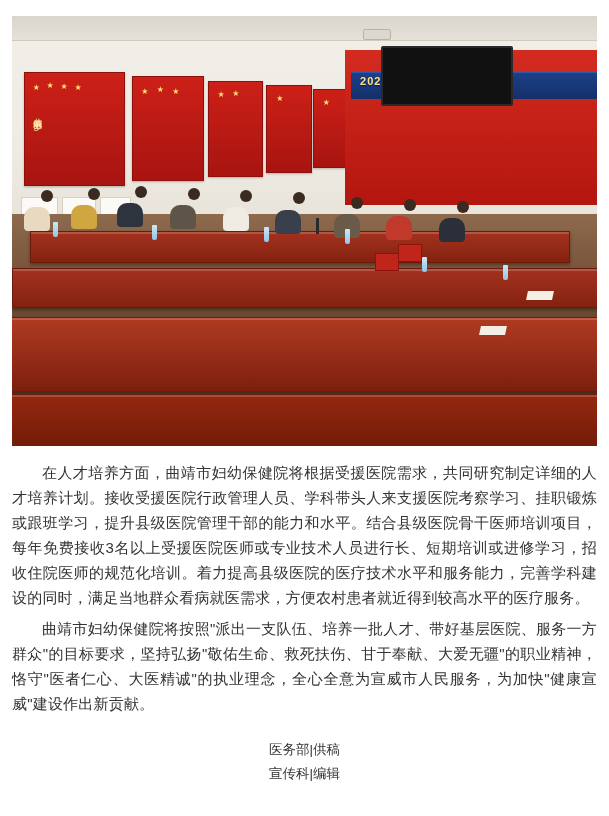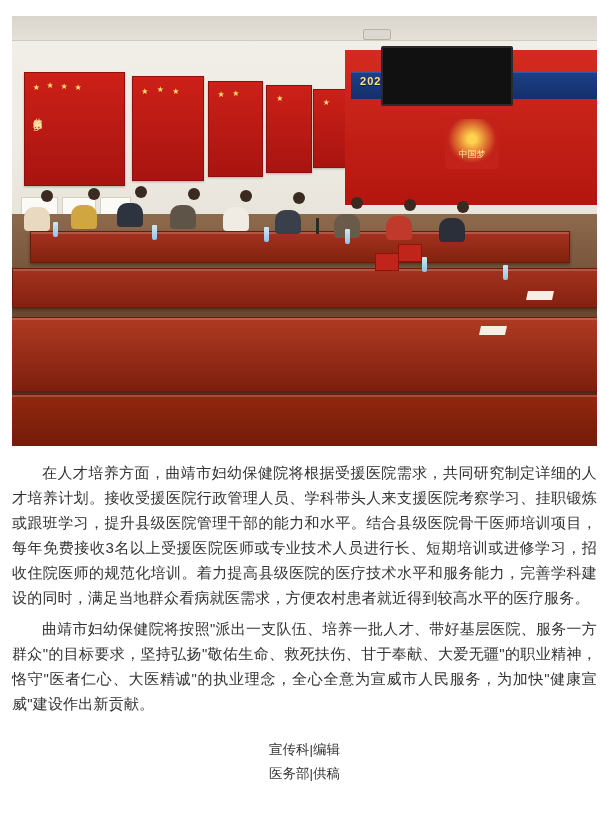--- a/index.html
+++ b/index.html
@@ -268,23 +268,20 @@
       </div>
 
       <div class="poster p1"></div>
       <div class="poster p2"></div>
       <div class="poster p3"></div>
 
       <div class="stage"></div>
       <div class="stage-header"></div>
       <div class="stage-title">2020年曲靖市妇幼保健院对</div>
       <div class="tv"></div>
-      <div class="stage-emblem">
-        <span class="cn">中国梦</span>
-      </div>
 
       <div class="floor"></div>
 
       <div class="table-top t-back">
         <div class="table-edge" style="left:0;top:0;width:100%;"></div>
       </div>
       <div class="table-top t-mid">
         <div class="table-edge" style="left:0;top:0;width:100%;"></div>
       </div>
       <div class="table-top t-front">
@@ -334,18 +331,18 @@
       <div class="paper" style="left:80%;top:72%;"></div>
       <div class="mic" style="left:52%;top:47%;"></div>
     </div>
   </div>
 
   <div class="content">
     <p class="para">在人才培养方面，曲靖市妇幼保健院将根据受援医院需求，共同研究制定详细的人才培养计划。接收受援医院行政管理人员、学科带头人来支援医院考察学习、挂职锻炼或跟班学习，提升县级医院管理干部的能力和水平。结合县级医院骨干医师培训项目，每年免费接收3名以上受援医院医师或专业技术人员进行长、短期培训或进修学习，招收住院医师的规范化培训。着力提高县级医院的医疗技术水平和服务能力，完善学科建设的同时，满足当地群众看病就医需求，方便农村患者就近得到较高水平的医疗服务。</p>
     <p class="para">曲靖市妇幼保健院将按照"派出一支队伍、培养一批人才、带好基层医院、服务一方群众"的目标要求，坚持弘扬"敬佑生命、救死扶伤、甘于奉献、大爱无疆"的职业精神，恪守"医者仁心、大医精诚"的执业理念，全心全意为宣威市人民服务，为加快"健康宣威"建设作出新贡献。</p>
 
     <div class="signature">
+      <div>医务部|供稿</div>
       <div>宣传科|编辑</div>
-      <div>医务部|供稿</div>
     </div>
   </div>
 
 </div>
 
 </body></html>

